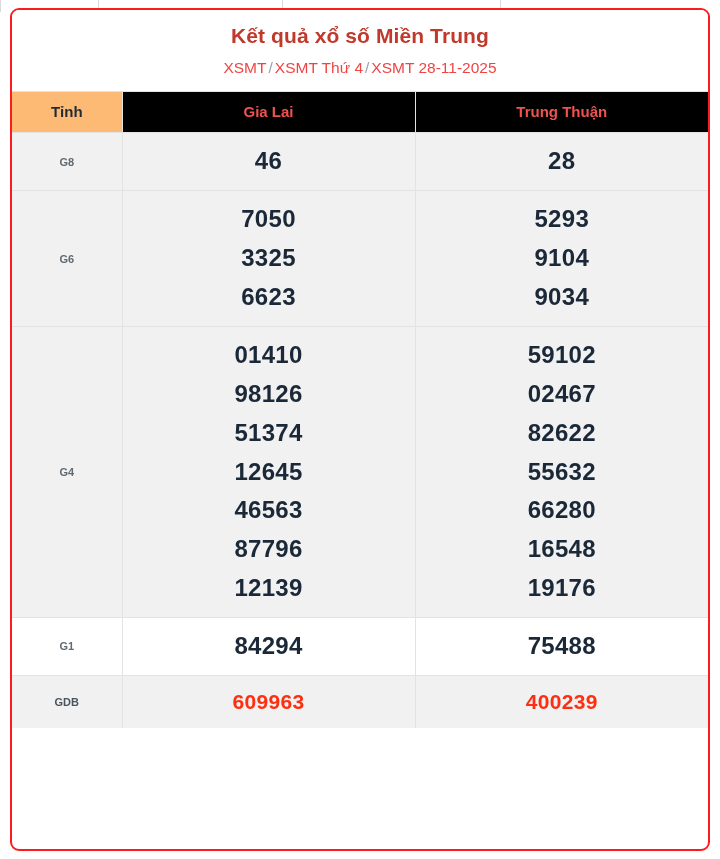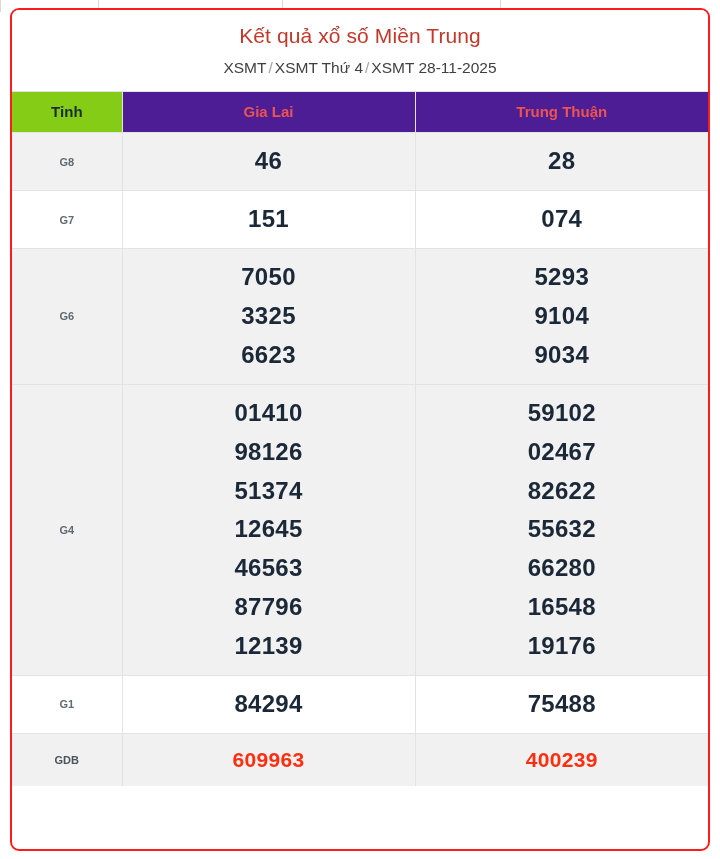--- a/index.html
+++ b/index.html
@@ -40,33 +40,33 @@
   }
 
   
   .card-header {
     padding: 13px 10px 13px;
     text-align: center;
     background: #ffffff;
   }
   .card-title {
     font-size: 21px;
-    font-weight: normal;
+    font-weight: bold;
     color: #c0392b;
     letter-spacing: .1px;
     line-height: 1.25;
   }
   .card-breadcrumb {
     margin-top: 9px;
     font-size: 15.5px;
     color: #e2594f;
     line-height: 1.3;
     white-space: nowrap;
   }
-  .card-breadcrumb .crumb { color: #404040; }
+  .card-breadcrumb .crumb { color: #ef4444; }
   .card-breadcrumb .sep {
     color: #9aa4ad;
     padding: 0 2px;
   }
 
   
   table.result-table {
     width: 100%;
     border-collapse: collapse;
     table-layout: fixed;
@@ -78,26 +78,26 @@
   table.result-table td {
     border-top: 1px solid #e3e3e3;
     border-right: 1px solid #e3e3e3;
     text-align: center;
     vertical-align: middle;
   }
   table.result-table th:last-child,
   table.result-table td:last-child { border-right: none; }
 
   thead th {
-    background: #4c1d95;
+    background: #000000;
     padding: 11px 4px 12px;
     font-size: 15px;
     font-weight: bold;
   }
-  th.h-tinh { color: #1d2b36; background: #84cc16; }
+  th.h-tinh { color: #1d2b36; background: #fdba74; }
   th.h-prov { color: #ef5350; }
 
   tbody tr.row-alt > td { background: #f1f1f1; }
   tbody tr.row-base > td { background: #ffffff; }
 
   td.lbl {
     color: #5f6a72;
     font-size: 11px;
     font-weight: bold;
     background: inherit;
@@ -154,29 +154,20 @@
     <tbody id="table-body">
         <tr class="row-alt">
           <td class="lbl">G8</td>
           <td class="nums">
             <span class="n">46</span>
           </td>
           <td class="nums">
             <span class="n">28</span>
           </td>
         </tr>
-        <tr class="row-base">
-          <td class="lbl">G7</td>
-          <td class="nums">
-            <span class="n">151</span>
-          </td>
-          <td class="nums">
-            <span class="n">074</span>
-          </td>
-        </tr>
         <tr class="row-alt">
           <td class="lbl">G6</td>
           <td class="nums">
             <span class="n">7050</span>
             <span class="n">3325</span>
             <span class="n">6623</span>
           </td>
           <td class="nums">
             <span class="n">5293</span>
             <span class="n">9104</span>

